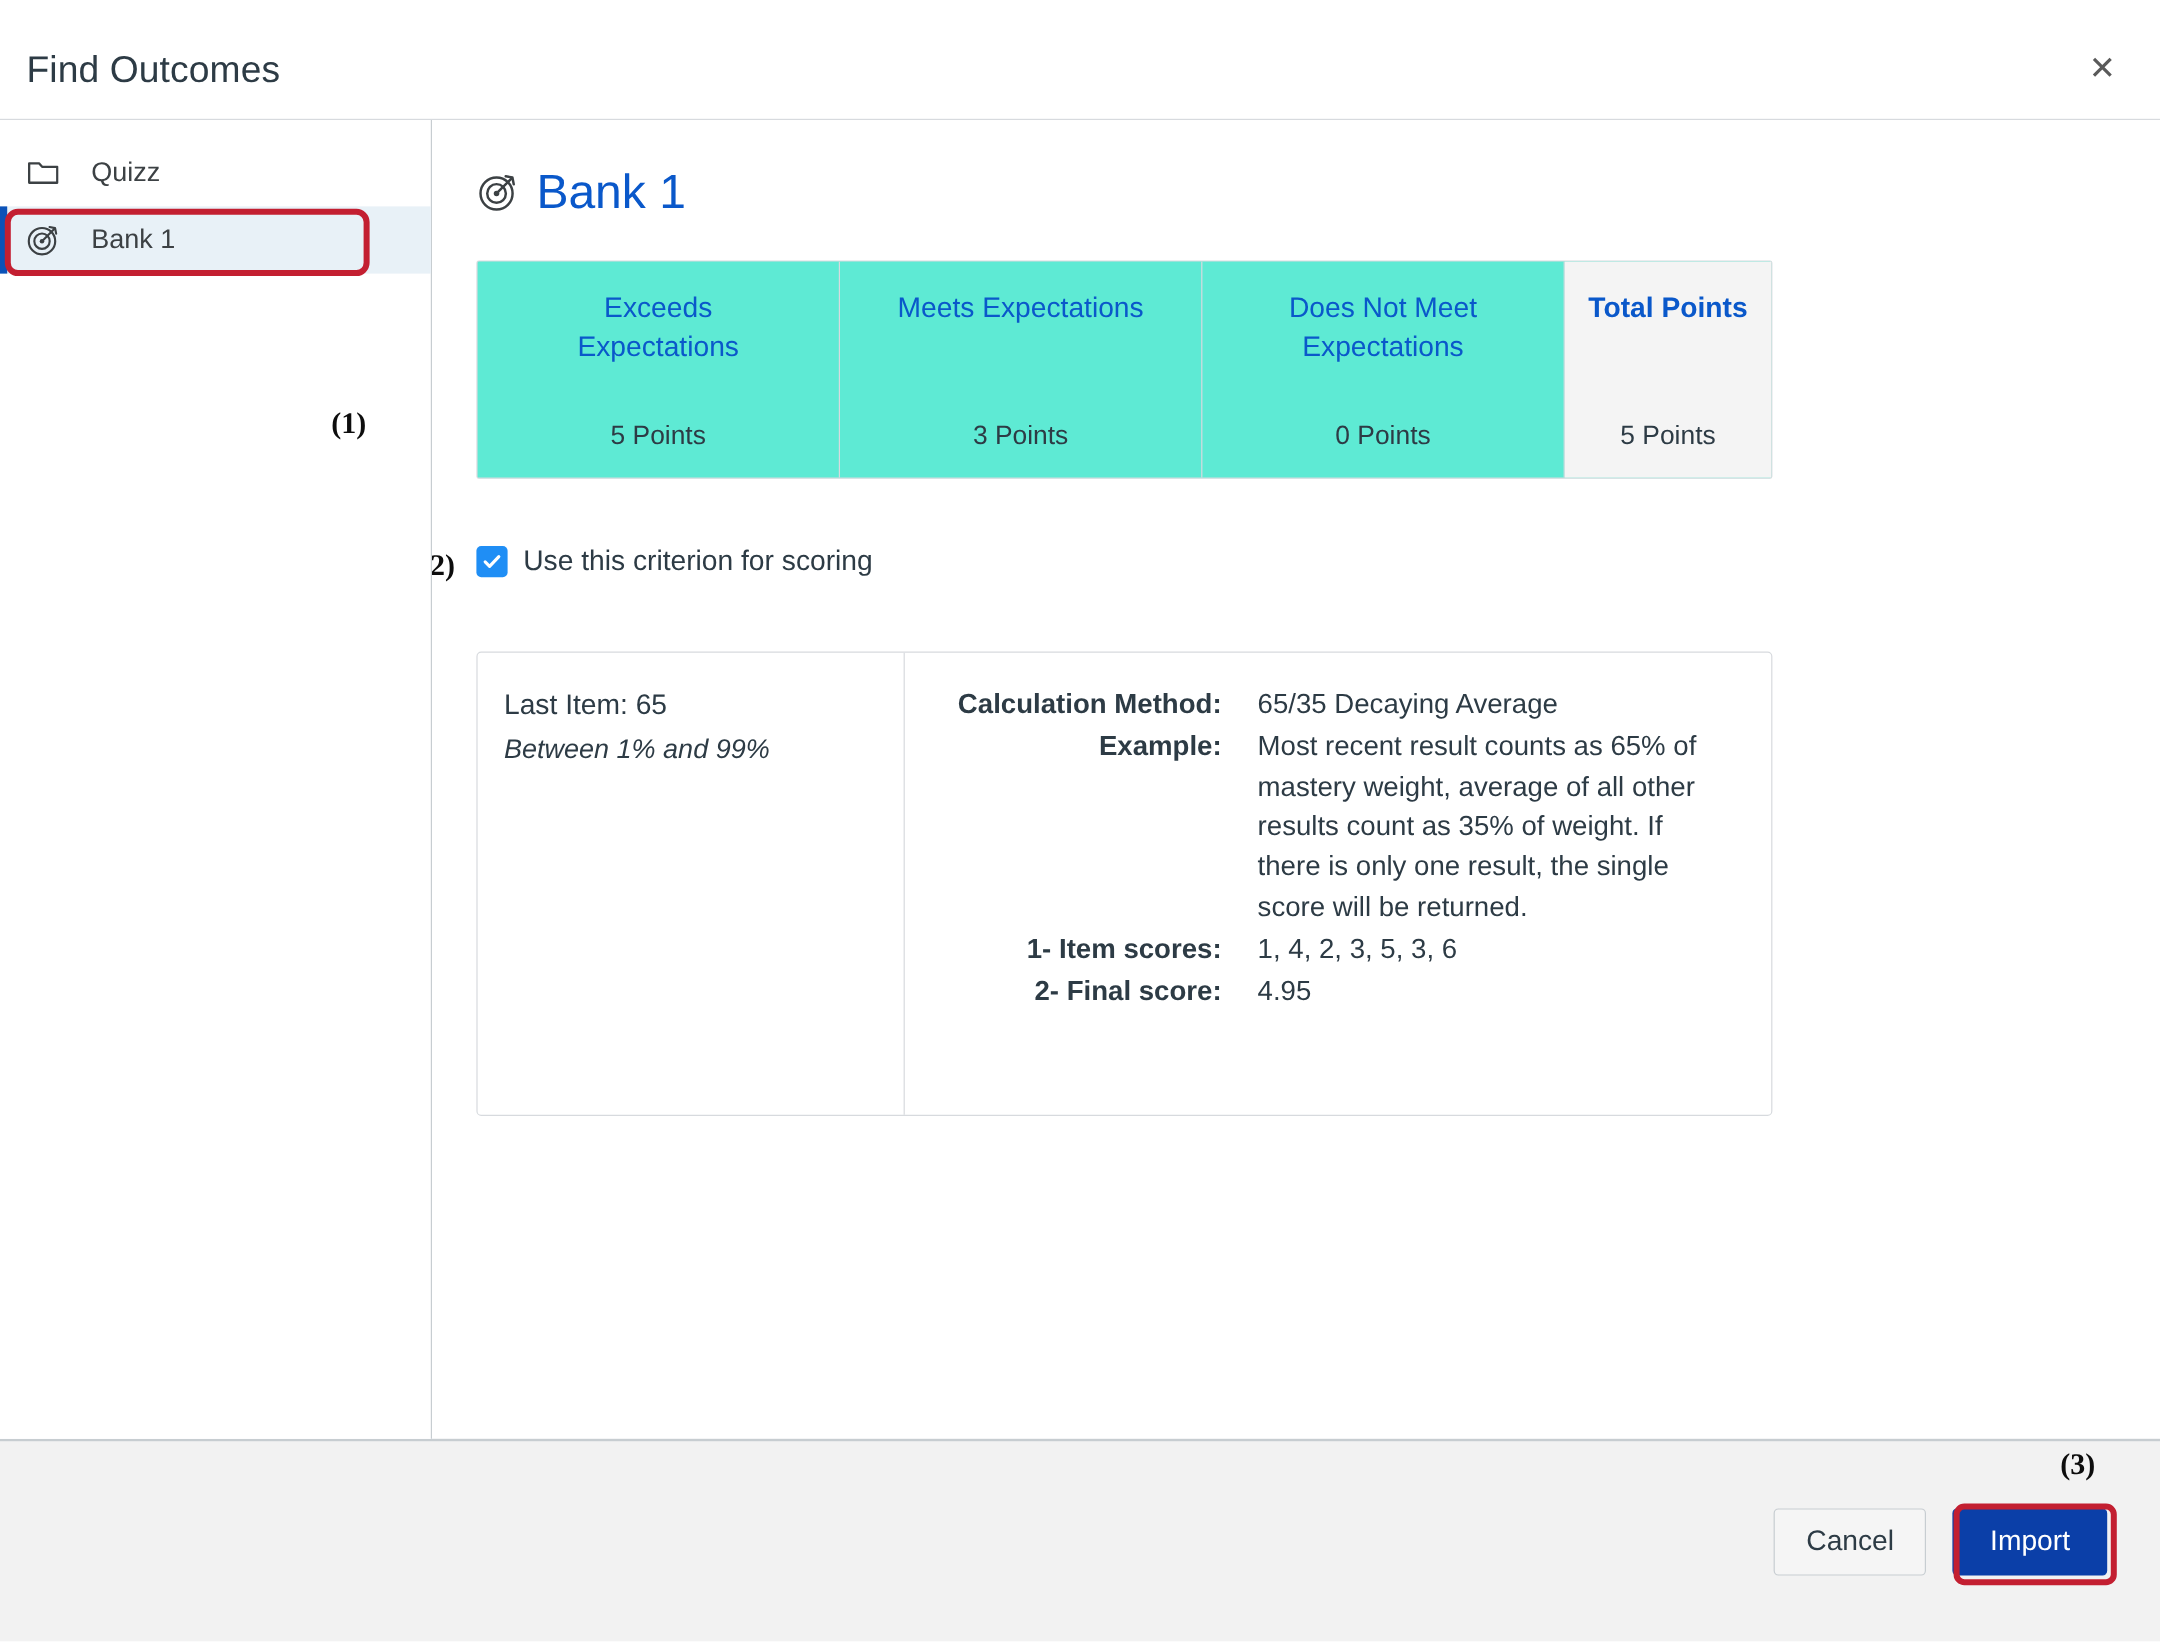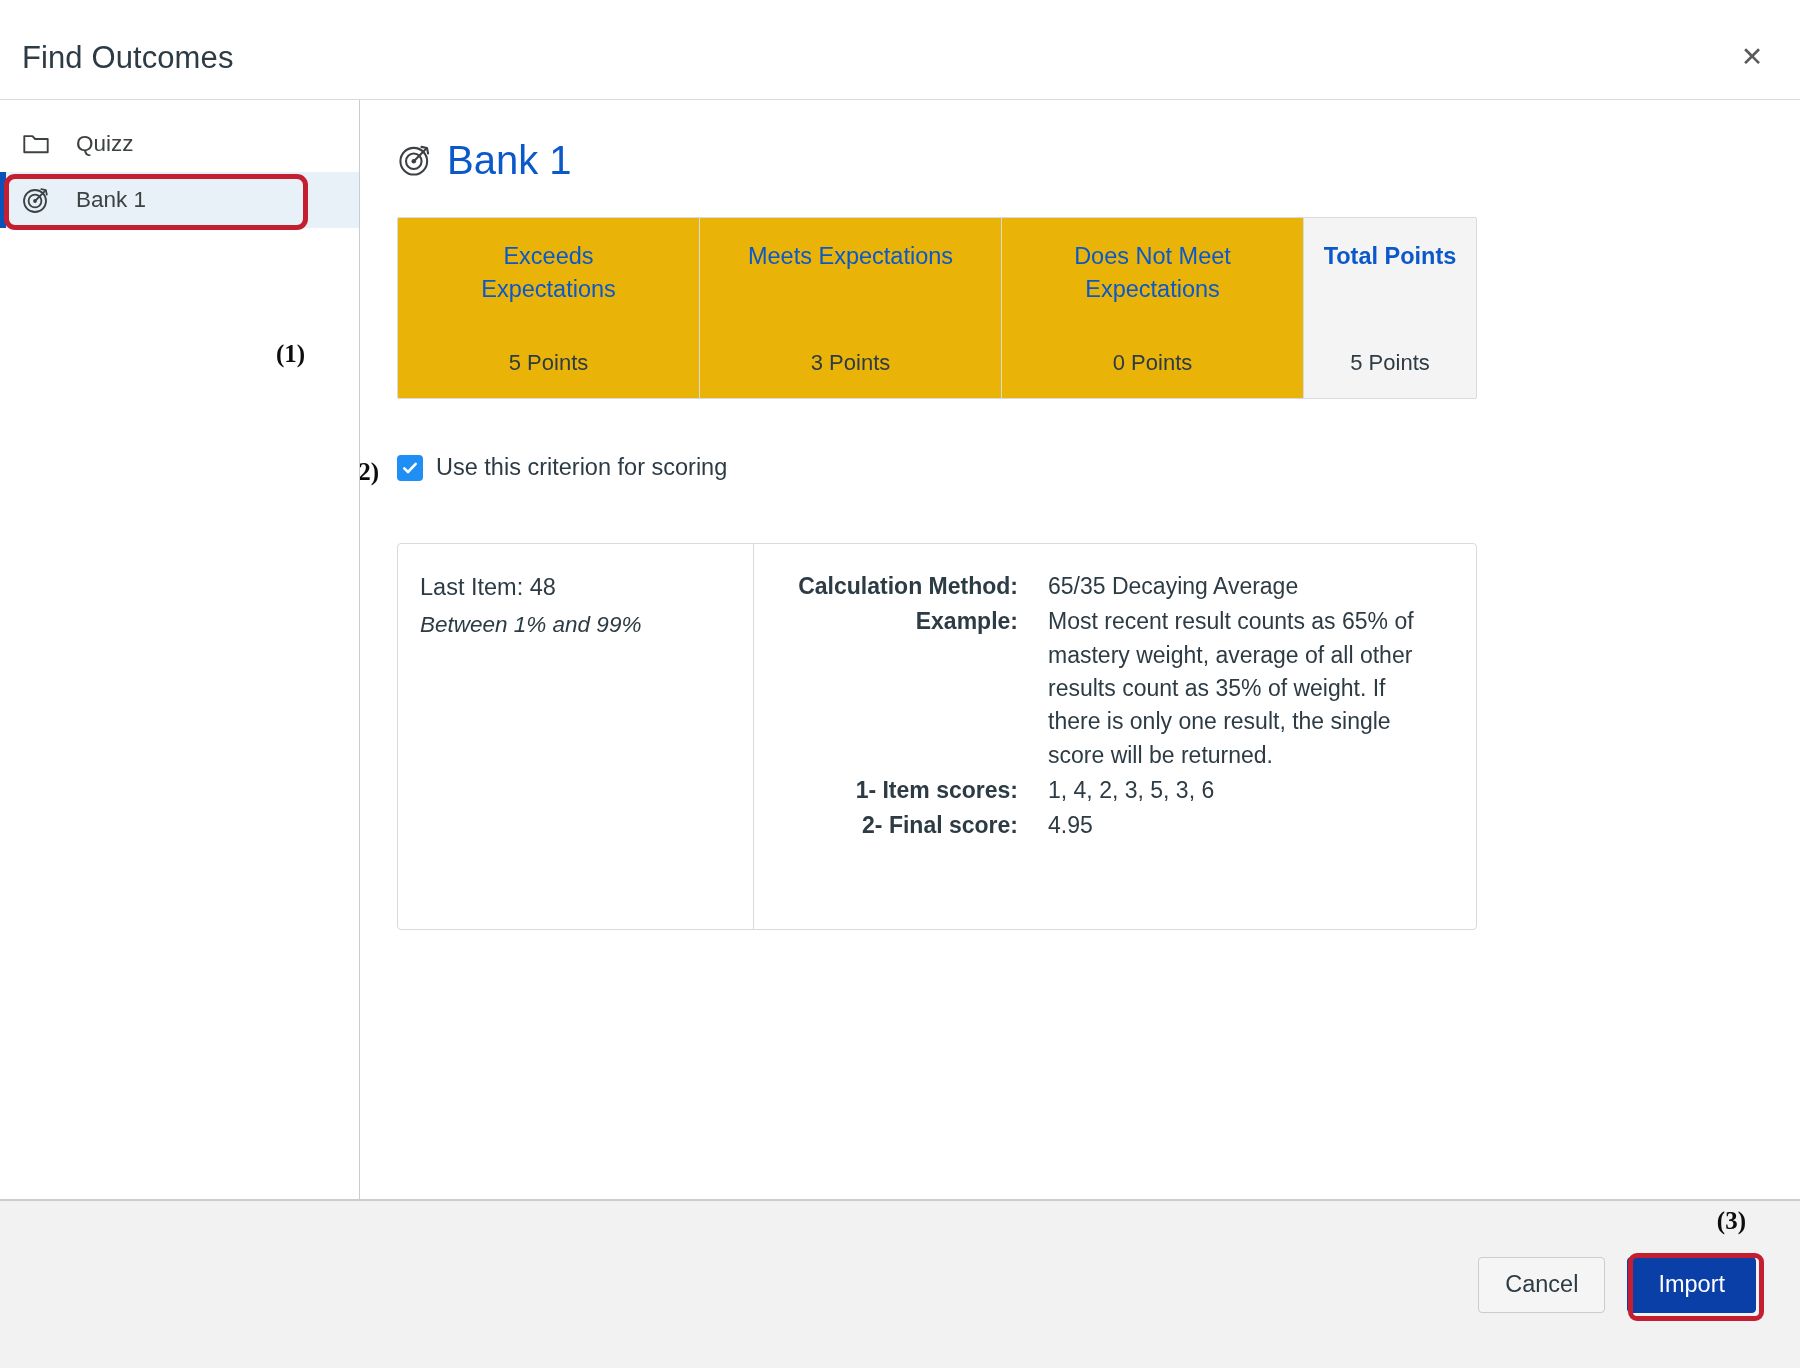--- a/index.html
+++ b/index.html
@@ -137,21 +137,21 @@
     line-height: 1;
   }
 
   
   #ratings {
     margin: 37px 0 0 11px;
     width: 1080px;
     display: flex;
     border: 1px solid #d7dade;
     border-radius: 2px;
-    background: #eab308;
+    background: #5eead4;
   }
   .rating-col {
     flex: 1 1 0;
     border-right: 1px solid #d7dade;
     padding: 22px 10px 22px;
     display: flex;
     flex-direction: column;
     align-items: center;
     justify-content: space-between;
     min-height: 180px;
@@ -396,21 +396,21 @@
           <svg width="18" height="18" viewBox="0 0 18 18" fill="none" stroke="#ffffff" stroke-width="2.6" stroke-linecap="round" stroke-linejoin="round">
             <path d="M3.3 9.3 L7 13 L14.7 4.9"></path>
           </svg>
         </div>
         <div id="criterion-label">Use this criterion for scoring</div>
       </div>
 
 
       <div id="details">
         <div id="details-left">
-          <div id="last-item">Last Item: 48</div>
+          <div id="last-item">Last Item: 65</div>
           <div id="range-note">Between 1% and 99%</div>
         </div>
         <div id="details-right">
           <div class="kv">
             <div class="kv-key">Calculation Method:</div>
             <div class="kv-val">65/35 Decaying Average</div>
           </div>
           <div class="kv">
             <div class="kv-key">Example:</div>
             <div class="kv-val">Most recent result counts as 65% of mastery weight, average of all other results count as 35% of weight. If there is only one result, the single score will be returned.</div>

